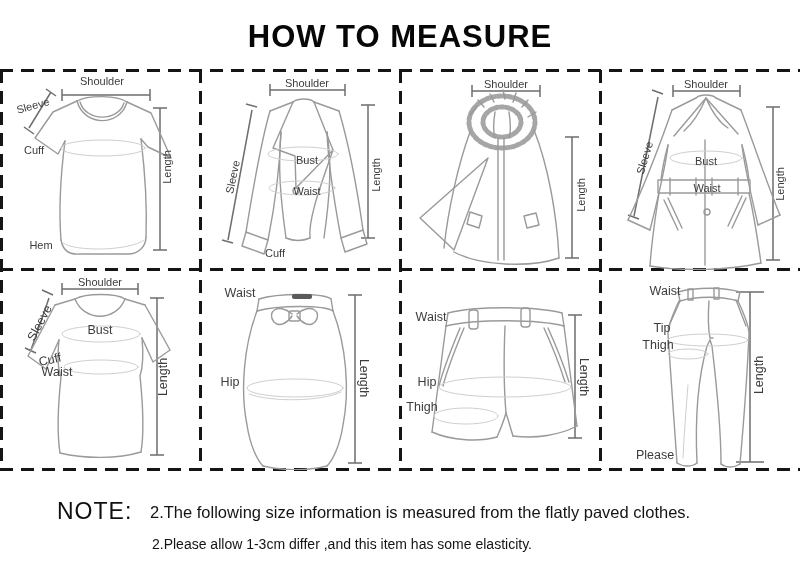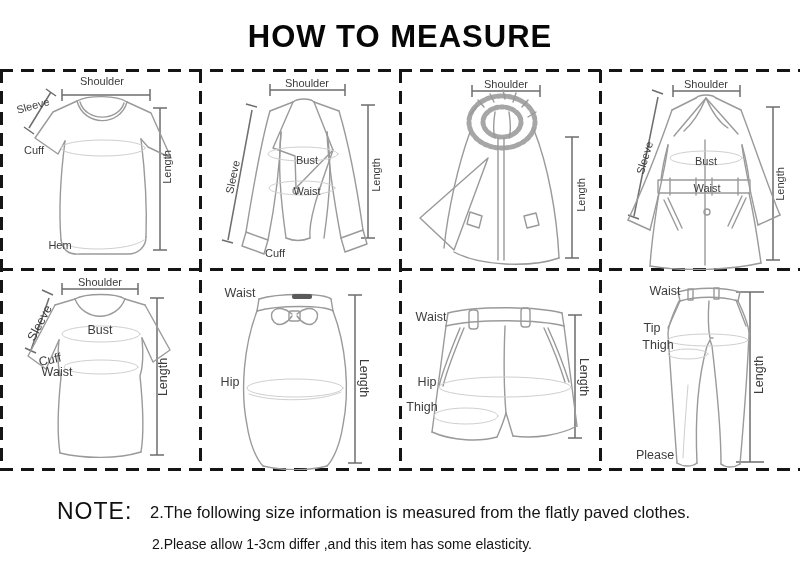--- a/index.html
+++ b/index.html
@@ -61,21 +61,21 @@
       <path d="M65 71C60 110 59 145 61 170"></path>
       <path d="M141 69C146 110 147 140 146 167"></path>
       <path d="M61 170C63 181 70 185 80 184L128 184C138 184 146 177 146 167"></path>
       <path class="lt" d="M63 173C75 182 130 181 144 170"></path>
       <ellipse class="lt" cx="103" cy="78" rx="42" ry="8"></ellipse>
     </g>
   </svg>
   <span class="lbl" style="left:102px;top:11px">Shoulder</span>
   <span class="lbl" style="left:33px;top:36px;transform:translate(-50%,-50%) rotate(-15deg)">Sleeve</span>
   <span class="lbl" style="left:34px;top:80px">Cuff</span>
-  <span class="lbl" style="left:60px;top:175px">Hem</span>
+  <span class="lbl" style="left:41px;top:175px">Hem</span>
   <span class="lbl" style="left:167px;top:97px;transform:translate(-50%,-50%) rotate(-90deg)">Length</span>
 </div>
 
 <div class="panel" style="left:200px;top:70px">
   <svg width="200" height="200" viewBox="0 0 200 200">
     <g class="meas">
       <path d="M70 14v12M70 20h75M145 14v12"></path>
       <path d="M57 37l-11 -3M52 40 28 170M33 173l-11 -3"></path>
       <path d="M161 35h14M168 35v133M161 168h14"></path>
     </g>
@@ -270,21 +270,21 @@
       <path d="M97 193C95 150 98 108 107 76L110 70"></path>
       <path d="M138 31C146 48 149 58 149 64C147 110 143 160 140 194"></path>
       <path d="M140 194C134 198 126 198 121 194"></path>
       <path d="M121 194C121 155 116 110 112 76L110 70"></path>
       <path class="lt" d="M88 115C86 140 84 165 83 188"></path>
       <ellipse class="lt" cx="108" cy="70" rx="40" ry="6"></ellipse>
       <ellipse class="lt" cx="88" cy="84" rx="20" ry="5"></ellipse>
     </g>
   </svg>
   <span class="lbl" style="left:65px;top:21px">Waist</span>
-  <span class="lbl" style="left:52px;top:58px">Tip</span>
+  <span class="lbl" style="left:62px;top:58px">Tip</span>
   <span class="lbl" style="left:58px;top:75px">Thigh</span>
   <span class="lbl" style="left:55px;top:185px">Please</span>
   <span class="lbl" style="left:159px;top:105px;transform:translate(-50%,-50%) rotate(-90deg)">Length</span>
 </div>
 
 <div class="note-label">NOTE:</div>
 <div class="note-l1">2.The following size information is measured from the flatly paved clothes.</div>
 <div class="note-l2">2.Please allow 1-3cm differ ,and this item has some elasticity.</div>
 
 </body></html>

